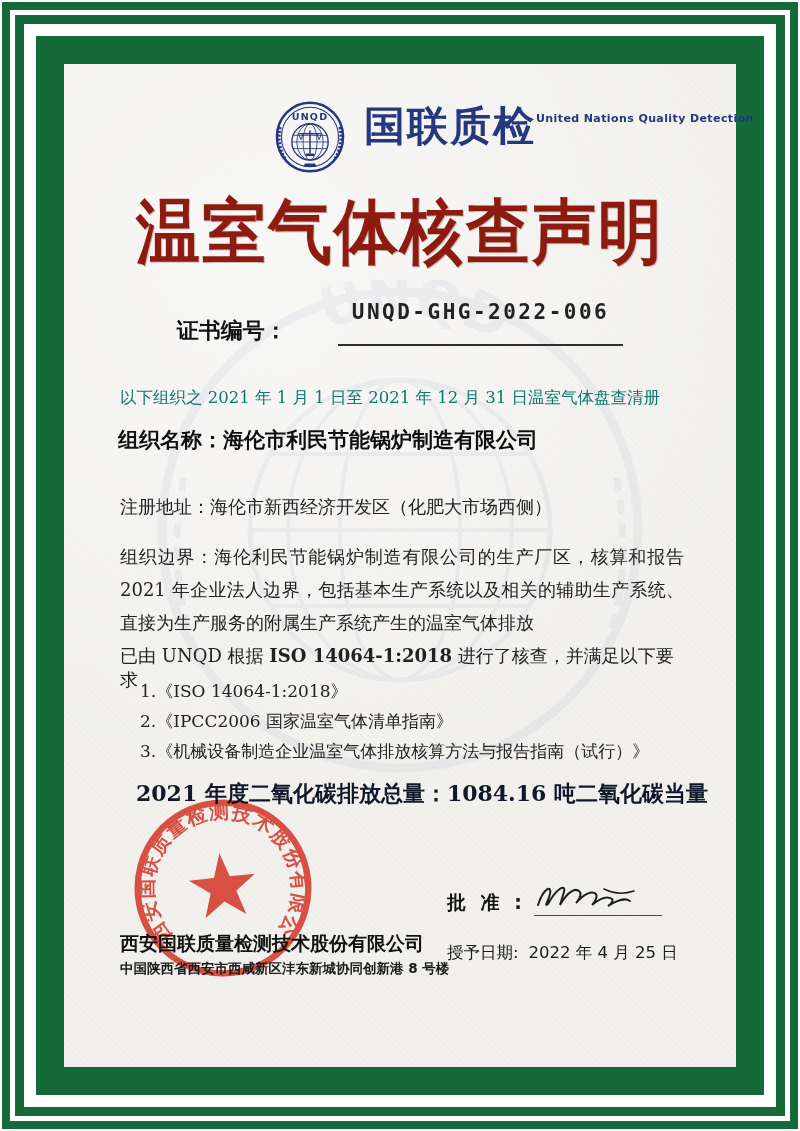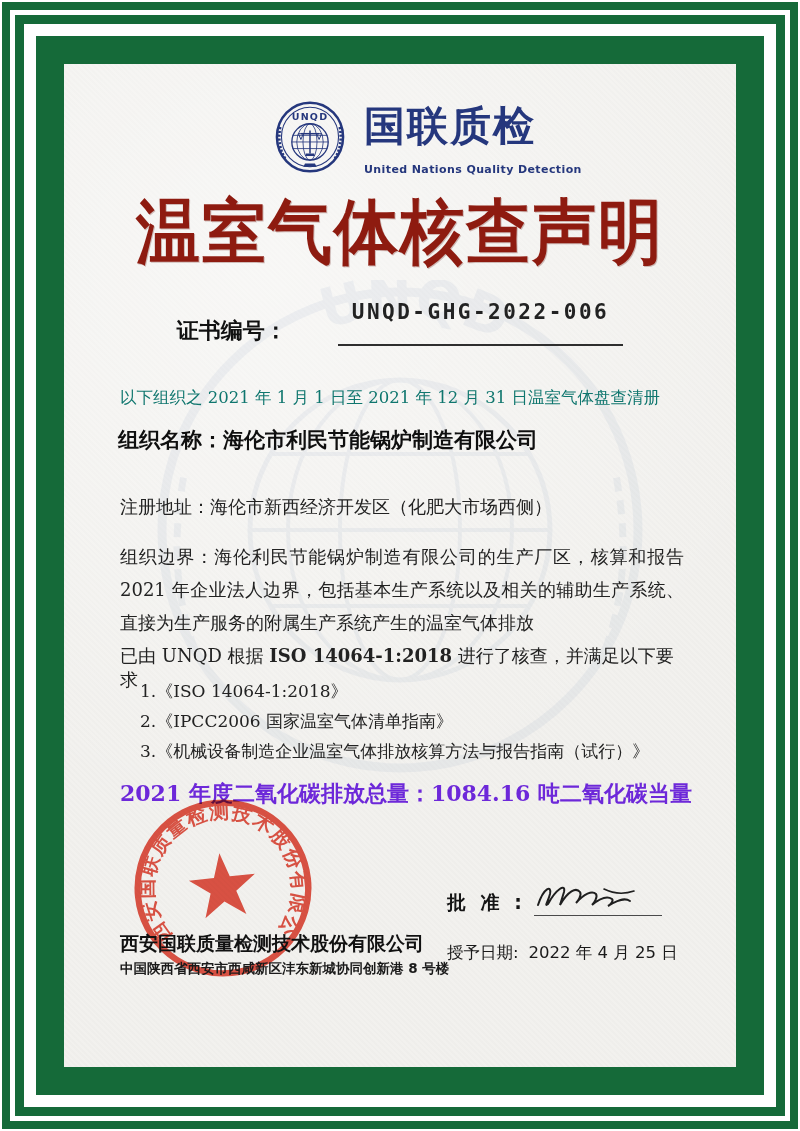--- a/index.html
+++ b/index.html
@@ -26,23 +26,23 @@
       radial-gradient(circle at 30% 20%, rgba(255,255,255,.5), rgba(255,255,255,0) 60%),
       repeating-linear-gradient(45deg, rgba(0,0,0,.012) 0 2px, rgba(255,255,255,.012) 2px 4px);
   }
   .content{position:absolute;inset:0;}
   .abs{position:absolute;}
 
   .watermark{position:absolute;left:150px;top:280px;width:500px;height:500px;opacity:.07;}
 
   
   .logo-emblem{left:268px;top:94px;width:84px;height:86px;}
-  .logo-text{left:364px;top:104px;display:flex;flex-direction:column;}
+  .logo-text{left:364px;top:104px;display:flex;flex-direction:row;}
   .logo-cn{font-family:"DejaVu Sans", sans-serif;font-weight:bold;font-size:41px;line-height:44px;color:var(--navy);letter-spacing:2px;}
-  .logo-en{font-family:"DejaVu Sans", sans-serif;font-weight:bold;font-size:11px;color:var(--navy);letter-spacing:.4px;margin-top:15px;}
+  .logo-en{font-family:"DejaVu Sans", sans-serif;font-weight:bold;font-size:11px;color:var(--navy);letter-spacing:.4px;margin-top:8px;}
 
   .title{
     left:0;top:184px;width:800px;text-align:center;
     font-weight:bold;font-size:64px;letter-spacing:2px;color:var(--title-red);
     transform:scaleY(1.1);transform-origin:top center;
     text-shadow:1px 1px 0 rgba(90,10,5,.25);
   }
 
   .cert-row{left:0;top:300px;width:800px;display:flex;justify-content:center;align-items:flex-end;gap:47px;}
   .cert-label{font-family:"DejaVu Sans", sans-serif;font-weight:bold;font-size:22px;color:#111;}
@@ -51,21 +51,21 @@
     letter-spacing:2.5px;border-bottom:2px solid #2e2e2e;padding:0 14px 20px 14px;margin-left:4px;
   }
 
   .intro{left:120px;top:387px;width:562px;font-size:16.5px;color:#0f766e;}
   .org-name{left:118px;top:426px;width:600px;font-family:"DejaVu Sans", sans-serif;font-weight:bold;font-size:21px;color:#0f0f0f;}
   .address{left:120px;top:495px;width:562px;font-size:18px;color:#222;}
   .boundary{left:120px;top:540px;width:564px;font-size:18px;line-height:33px;text-align:justify;color:#222;}
   .verified{left:120px;top:644px;width:564px;font-size:18px;color:#222;}
   .verified b{font-weight:bold;}
   .standards{left:120px;top:676px;width:564px;font-size:17px;line-height:30px;color:#222;margin-left:20px;}
-  .total{left:120px;top:779px;width:600px;font-weight:bold;font-size:22px;color:#6d28d9;}
+  .total{left:136px;top:779px;width:600px;font-weight:bold;font-size:22px;color:#0f172a;}
 
   .stamp{left:126px;top:791px;width:194px;height:194px;mix-blend-mode:multiply;transform:rotate(-6deg);}
 
   .approve-row{left:447px;top:876px;display:flex;align-items:flex-end;}
   .approve-label{font-family:"DejaVu Sans", sans-serif;font-size:19px;font-weight:bold;color:#151515;letter-spacing:4px;}
   .sign-box{width:128px;margin-left:8px;border-bottom:1.5px solid #4a4a4a;position:relative;height:40px;}
   .sign-box svg{position:absolute;left:0;bottom:2px;}
 
   .company{left:120px;top:931px;font-family:"DejaVu Sans", sans-serif;font-weight:bold;font-size:19px;color:#111;}
   .company-address{left:120px;top:960px;font-family:"DejaVu Sans", sans-serif;font-weight:bold;font-size:13.5px;color:#1a1a1a;}

